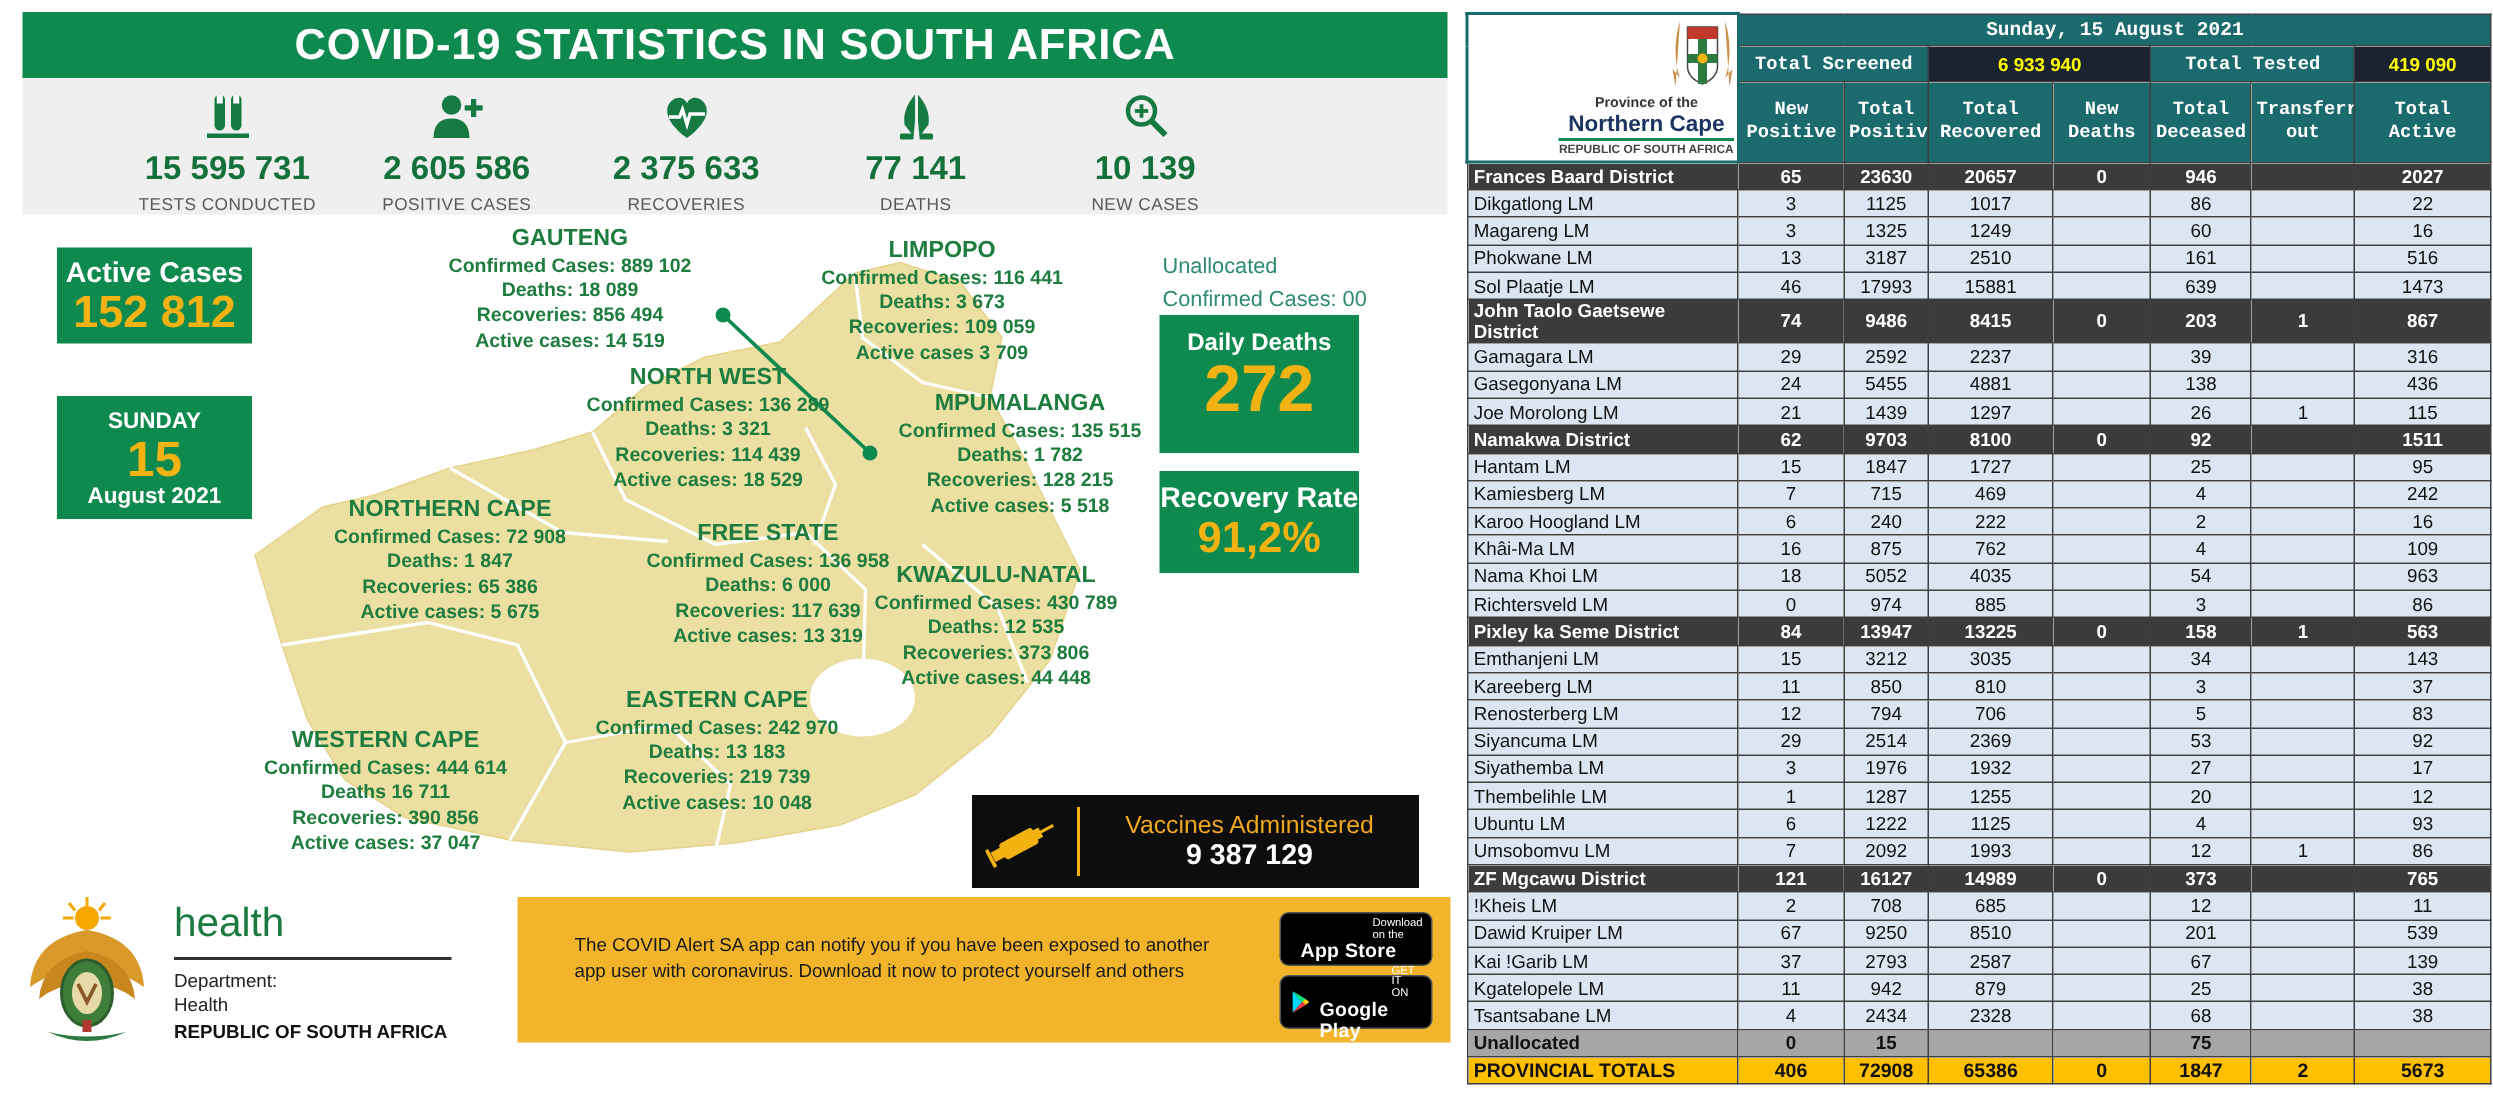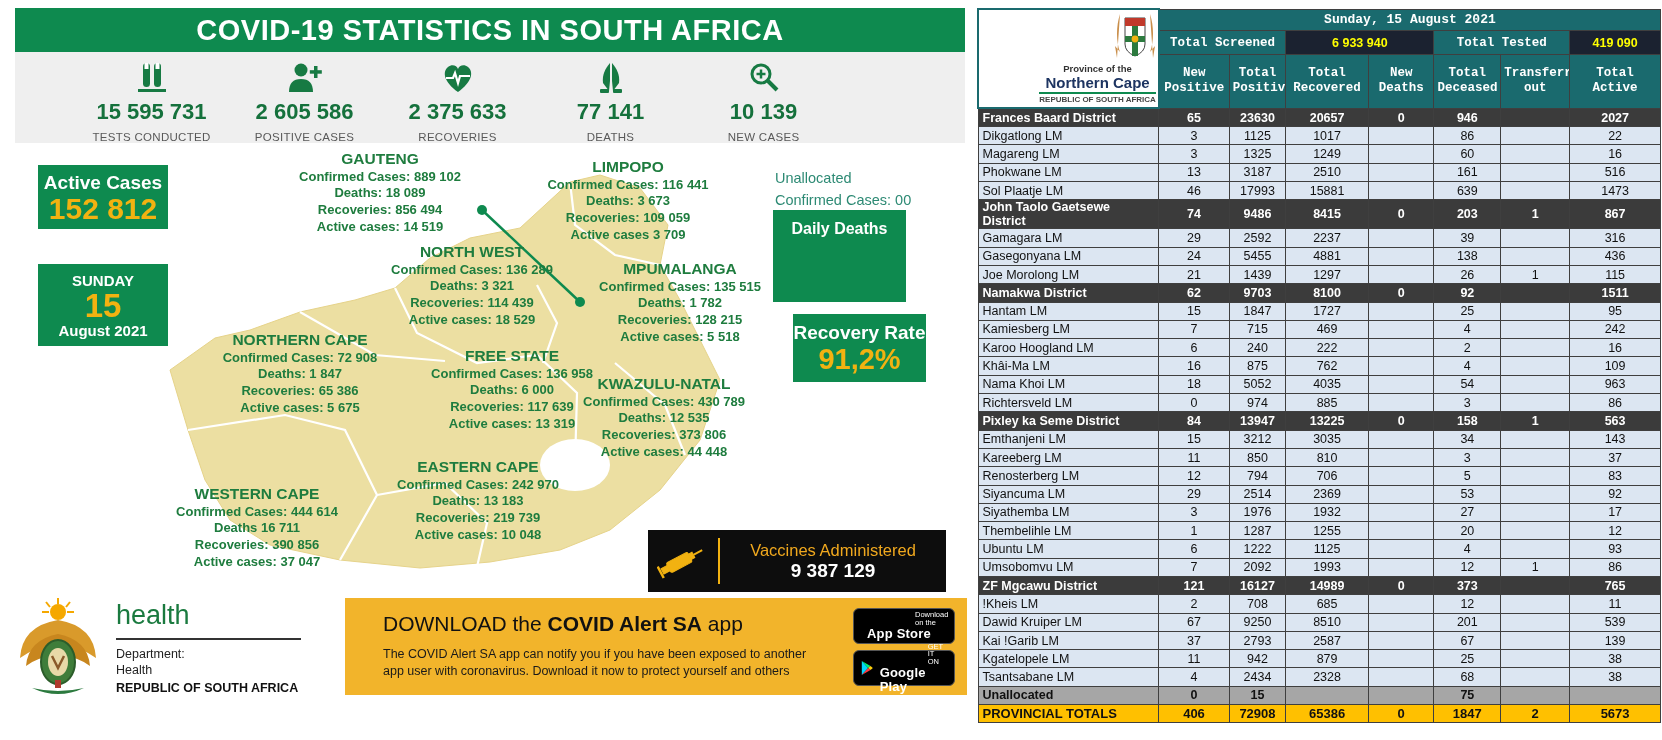--- a/index.html
+++ b/index.html
@@ -21,21 +21,21 @@
   .card-active{left:38px;top:165px;width:130px;height:64px;padding-top:7px;}
   .card-active .t{font-size:19px;font-weight:bold;}
   .card-active .v{font-size:30px;font-weight:bold;color:#f2b211;line-height:1;}
   .card-date{left:38px;top:252px;width:130px;height:82px;padding-top:8px;margin-top:12px;}
   .card-date .d1{font-size:15px;font-weight:bold;}
   .card-date .d2{font-size:33px;font-weight:bold;color:#f2b211;line-height:1;}
   .card-date .d3{font-size:15px;font-weight:bold;}
   .card-dd{left:773px;top:210px;width:133px;height:92px;padding-top:10px;}
   .card-dd .t{font-size:16px;font-weight:bold;}
   .card-dd .v{font-size:44px;font-weight:bold;color:#f2b211;line-height:1;}
-  .card-rr{left:793px;top:314px;width:133px;height:68px;padding-top:8px;}
+  .card-rr{left:773px;top:314px;width:133px;height:68px;padding-top:8px;}
   .card-rr .t{font-size:19px;font-weight:bold;}
   .card-rr .v{font-size:29px;font-weight:bold;color:#f2b211;line-height:1.05;}
 
   .unalloc{position:absolute;left:775px;top:168px;font-size:14.5px;color:#2d8a74;line-height:1.5;}
 
   .learn-box{position:absolute;left:36px;top:418px;width:144px;height:136px;background:#d9d9d9;
     text-align:center;box-sizing:border-box;padding-top:6px;line-height:1.25;}
   .learn-box .l1{font-size:15px;color:#222;}
   .learn-box .l2{font-size:17px;font-weight:bold;color:#111;}
   .learn-box .l3{font-size:16px;font-weight:bold;color:#111;}
@@ -265,20 +265,21 @@
   </div>
 
 
   <div class="unalloc">
     <div>Unallocated</div>
     <div>Confirmed Cases: 00</div>
   </div>
 
   <div class="green-card card-dd">
     <div class="t">Daily Deaths</div>
+    <div class="v">272</div>
   </div>
 
   <div class="green-card card-rr">
     <div class="t">Recovery Rate</div>
     <div class="v">91,2%</div>
   </div>
 
   <div class="vax">
     <div class="icbox">
       <svg width="52" height="40" viewBox="0 0 52 40">
@@ -321,21 +322,20 @@
     <div class="gt">
       <div class="brand">health</div>
       <div class="rule"></div>
       <div class="sm">Department:</div>
       <div class="sm">Health</div>
       <div class="cty">REPUBLIC OF SOUTH AFRICA</div>
     </div>
   </div>
 
   <div class="amber">
-    <div class="ttl"><span>DOWNLOAD the </span><b>COVID Alert SA</b><span> app</span></div>
     <div class="desc">The COVID Alert SA app can notify you if you have been exposed to another app user with coronavirus. Download it now to protect yourself and others</div>
     <div class="badges">
       <div class="badge">
         <svg width="16" height="19" viewBox="0 0 16 19">
           <path d="M8,5 C10,3.5 13,4 14.5,6 C11,8 11.5,12.5 15,14 C14,16.5 12.5,18.5 10.5,18.4 C9.3,18.3 8.9,17.7 8,17.7 C7.1,17.7 6.6,18.3 5.5,18.4 C3.5,18.5 1,15 1,11.5 C1,7.5 4,5.5 6,5.5 C7,5.5 7.5,5.3 8,5 Z" fill="#fff"></path>
           <path d="M8,4.6 C7.8,3 9,1.2 10.8,1 C11,2.8 9.6,4.5 8,4.6 Z" fill="#fff"></path>
         </svg>
         <div class="bt">
           <div class="top">Download on the</div>
           <div class="bot">App Store</div>

